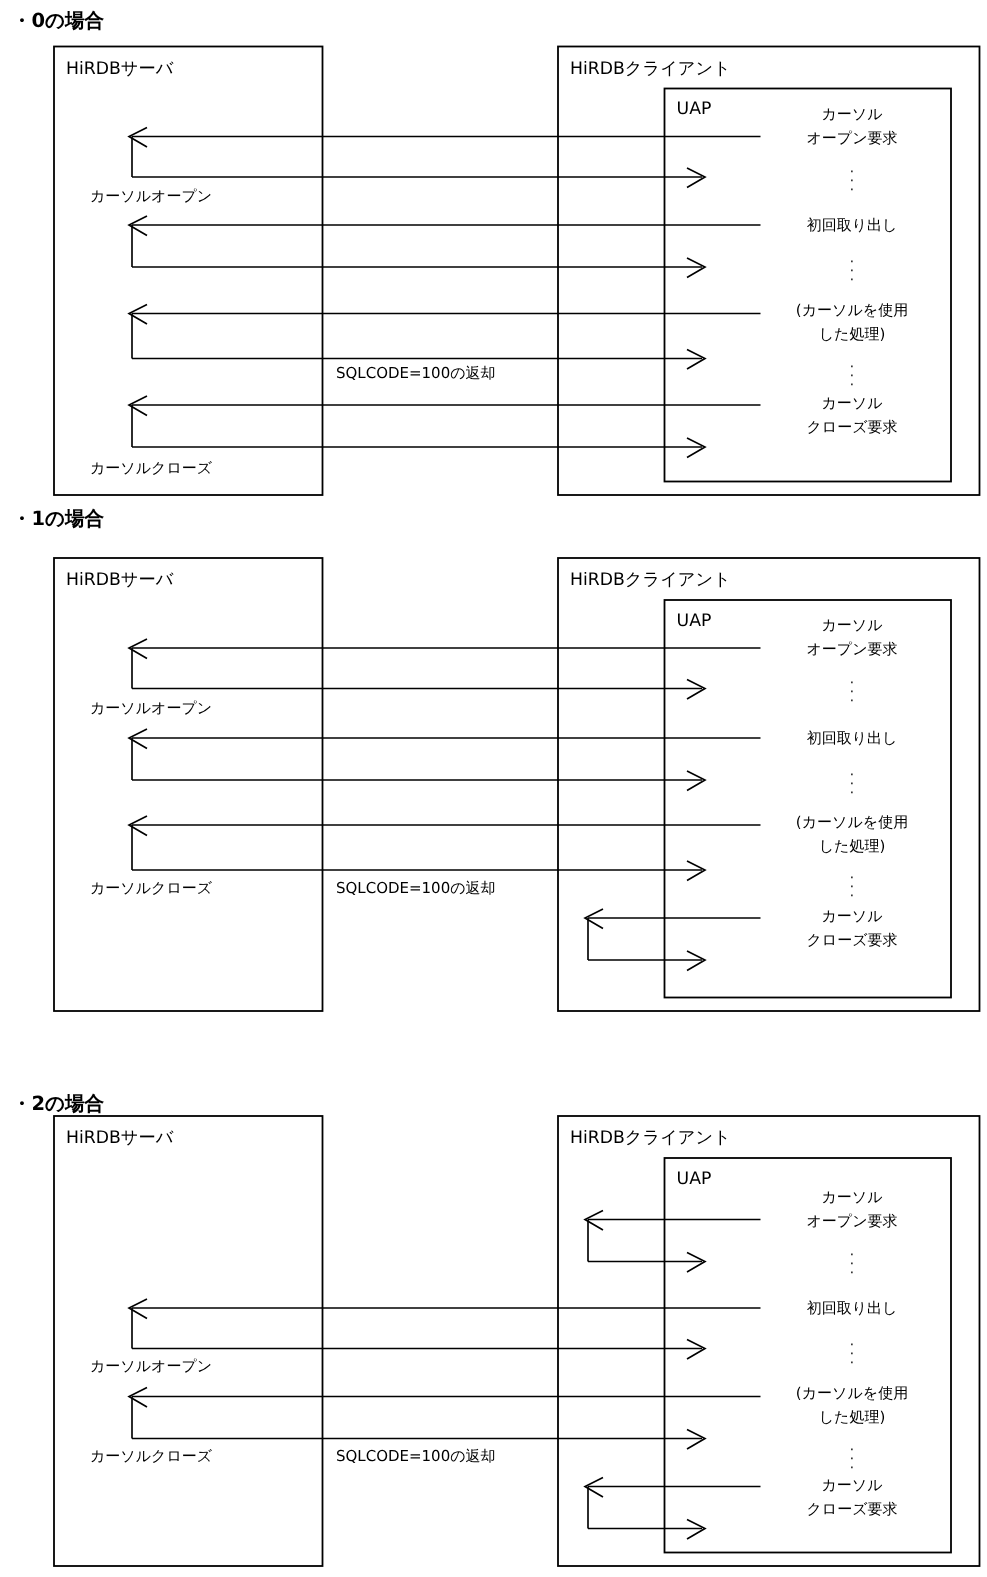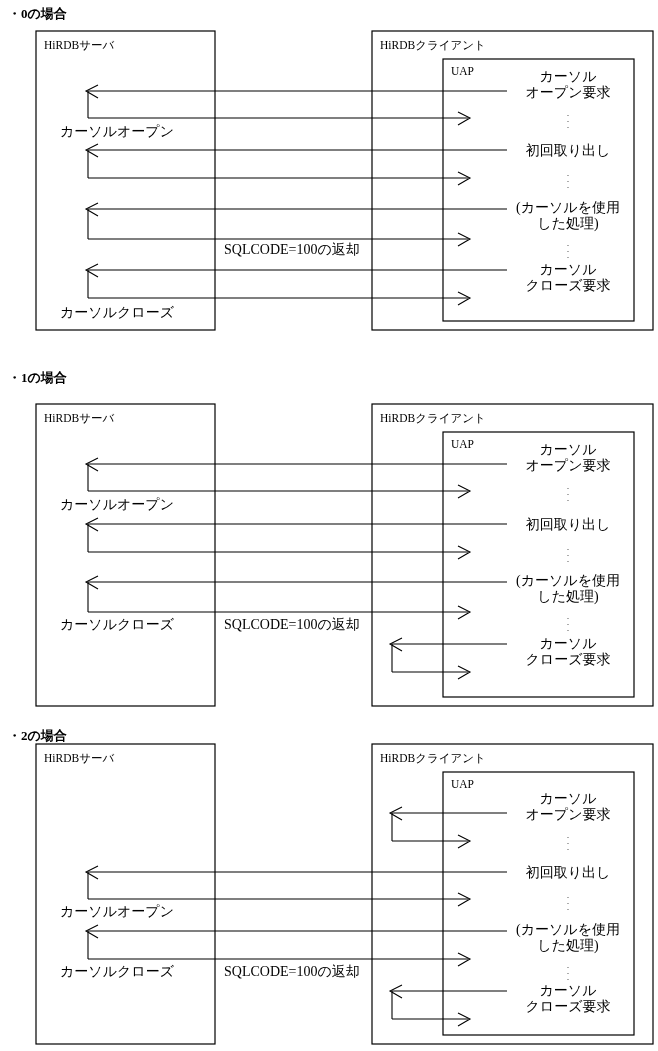--- a/index.html
+++ b/index.html
@@ -12,38 +12,37 @@
     height: 1051px;
     position: relative;
     font-family: "DejaVu Sans", "Liberation Sans", sans-serif;
     color: #000000;
     overflow: hidden;
   }
   .section {
     position: absolute;
     left: 0;
     width: 658px;
-    font-family: Liberation Serif, serif;
   }
   .section-title {
     position: absolute;
     font-size: 13px;
     font-weight: bold;
     letter-spacing: 0px;
     white-space: nowrap;
     color: #000;
   }
   .svg-layer {
     position: absolute;
     left: 0;
     top: 0;
   }
   .lbl {
     position: absolute;
-    font-size: 14px;
+    font-size: 10px;
     line-height: 15px;
     white-space: nowrap;
     color: #000;
   }
   .lbl-2line {
     text-align: center;
     transform: translateX(-50%);
     line-height: 16px;
   }
   .box-title {
@@ -150,21 +149,21 @@
     <span>·</span>
     <span>·</span>
   </div>
 
   <div class="lbl lbl-2line" style="left:568px;top:262px;">
     <div>カーソル</div>
     <div>クローズ要求</div>
   </div>
 </div>
 
-<div class="section" style="top:364px;height:355px;">
+<div class="section" style="top:332px;height:355px;">
 
   <div class="section-title" style="left:8px;top:5px;">・1の場合</div>
 
   <svg class="svg-layer" width="658" height="355">
     <rect x="36" y="40" width="179" height="302" fill="none" stroke="#000" stroke-width="1.2"></rect>
     <rect x="372" y="40" width="281" height="302" fill="none" stroke="#000" stroke-width="1.2"></rect>
     <rect x="443" y="68" width="191" height="265" fill="none" stroke="#000" stroke-width="1.2"></rect>
 
     <g stroke="#000" stroke-width="1.1" fill="none">
       <path d="M507,100 L88,100"></path>

